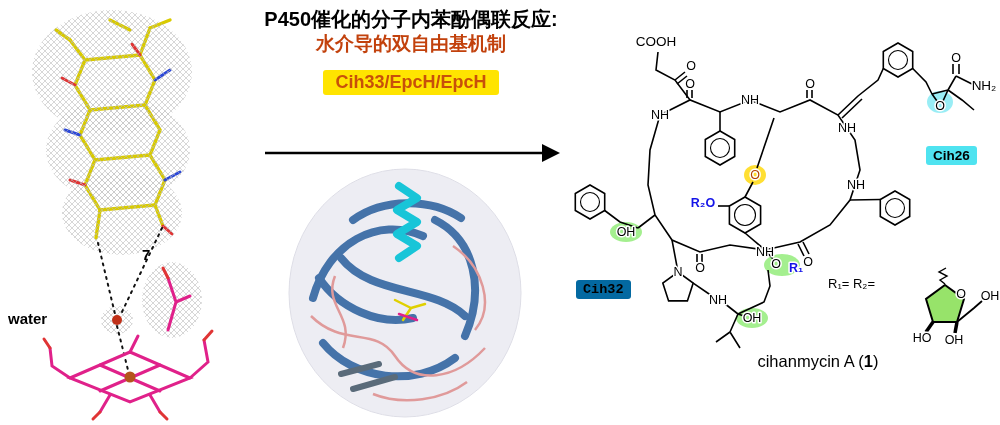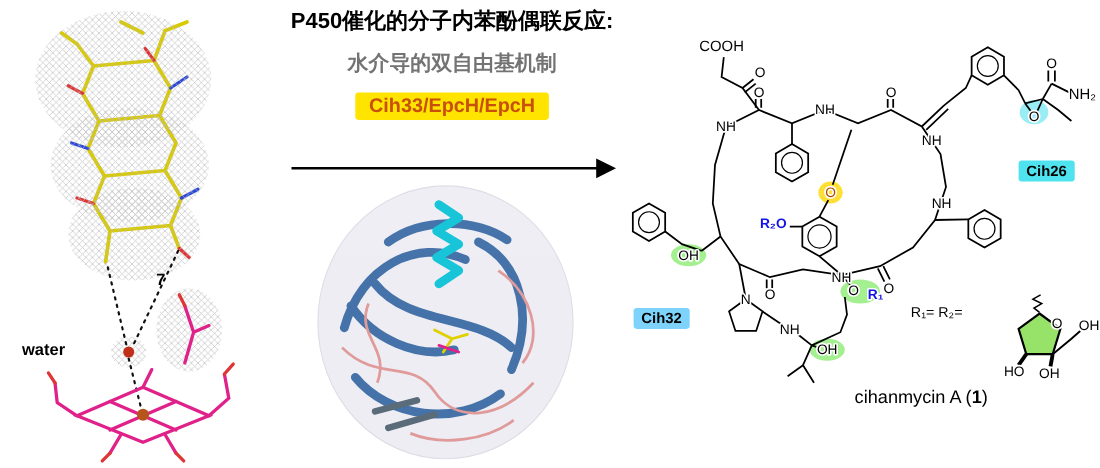--- a/index.html
+++ b/index.html
@@ -5,33 +5,33 @@
   * { box-sizing: border-box; }
   body { margin: 0; background: #fff; font-family: "Liberation Sans", sans-serif; }
   .canvas { position: relative; width: 1000px; height: 425px; background: #ffffff; overflow: hidden; }
 
   .abs { position: absolute; }
 
   
   .center-col { position: absolute; left: 258px; top: 8px; width: 306px;
                 display: flex; flex-direction: column; align-items: center; text-align: right; }
   .title-black { font-size: 20px; font-weight: bold; color: #000; line-height: 1.15; }
-  .title-red   { margin-top: 14px; font-size: 19px; font-weight: bold; color: #737373; }
+  .title-red   { margin-top: 0; font-size: 19px; font-weight: bold; color: #c2410c; }
   .enzyme-badge { margin-top: 13px; display: inline-block; background: #ffe400; color: #c8500a;
                   font-size: 18px; font-weight: bold; padding: 2px 12px; border-radius: 3px; }
 
   
   .lbl-bold { position: absolute; font-size: 15px; font-weight: bold; color: #000; }
 
   .chip { position: absolute; font-size: 13.5px; font-weight: bold; color: #000;
           padding: 1px 7px; border-radius: 3px; line-height: 17px; }
   .chip-cyan  { background: #4fe3f0; }
-  .chip-green { background: #7dd3fc; }
-
-  .caption { position: absolute; text-align: right; color: #000; }
+  .chip-green { background: #0369a1; font-family: Liberation Mono, monospace; }
+
+  .caption { position: absolute; text-align: center; color: #000; }
   .caption-compound { left: 738px; top: 352px; width: 160px; font-size: 16.5px; }
   .caption-sugar    { left: 858px; top: 349px; width: 142px; font-size: 14.5px; }
   .rdef { position: absolute; left: 828px; top: 276px; font-size: 13px; color: #000; }
 
   
   .atm { font-family: "Liberation Sans", sans-serif; font-size: 12.5px; text-anchor: middle;
          paint-order: stroke; stroke: #ffffff; stroke-width: 3px; stroke-linejoin: round; }
   .atm-big { font-size: 13.5px; }
   .atm-blue { font-weight: bold; }
 </style>
@@ -84,21 +84,21 @@
       <path d="M100,365 L160,391 M160,365 L100,391"></path>
       <path d="M190,378 L208,362 L204,340 M130,352 L138,336"></path>
       <path d="M70,378 L52,366 L50,348"></path>
       <path d="M110,395 L100,412 M150,395 L160,412"></path>
       <path d="M204,340 L212,331 M50,348 L44,339 M100,412 L93,419 M160,412 L167,419" stroke="#e03535"></path>
     </g>
     <circle cx="130" cy="377" r="5.5" fill="#b5551b"></circle>
   </svg>
 
   <div class="lbl-bold" style="left:142px; top:246px;">7</div>
-  <div class="lbl-bold" style="left:20px; top:310px;">water</div>
+  <div class="lbl-bold" style="left:8px; top:310px;">water</div>
 
   <div class="center-col">
     <div class="title-black">P450催化的分子内苯酚偶联反应:</div>
     <div class="title-red">水介导的双自由基机制</div>
     <div class="enzyme-badge">Cih33/EpcH/EpcH</div>
   </div>
 
   <svg class="abs" style="left:262px; top:140px;" width="300" height="26" viewBox="0 0 300 26">
     <line x1="3" y1="13" x2="281" y2="13" stroke="#000" stroke-width="2.4"></line>
     <polygon points="280,4 298,13 280,22" fill="#000"></polygon>

